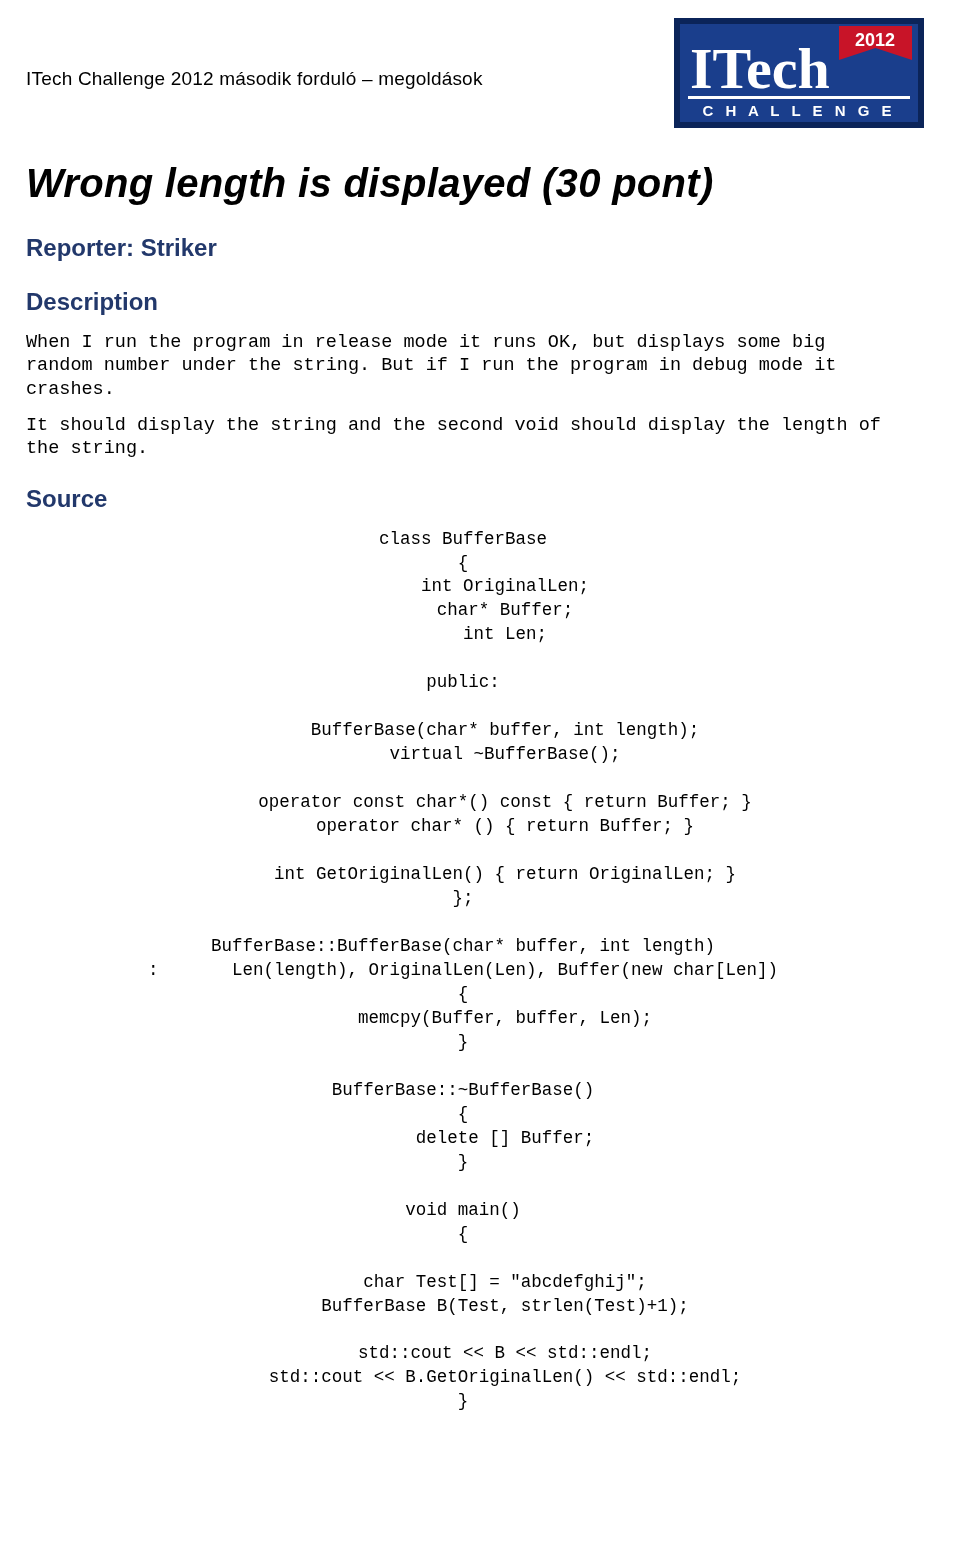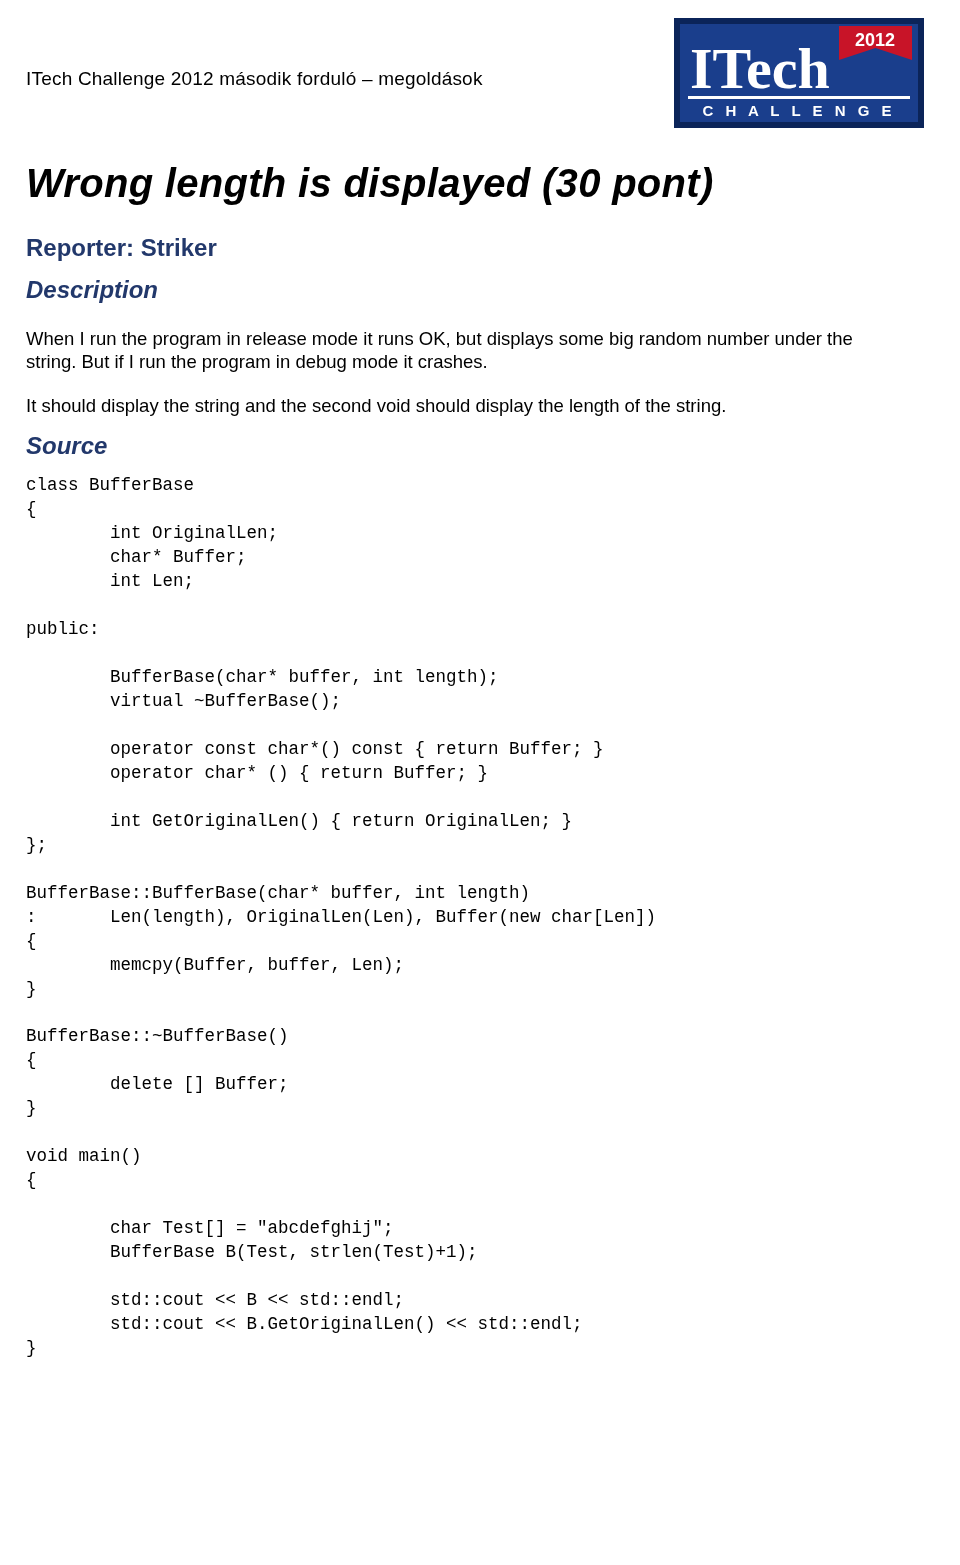--- a/index.html
+++ b/index.html
@@ -49,40 +49,40 @@
     letter-spacing: 0.3px;
     margin: 8px 0 22px 0;
     font-style: italic;
   }
 
   .sect-h {
     font-family: Verdana, Geneva, sans-serif;
     font-weight: bold;
     font-size: 24px;
     color: #22386B;
-    margin: 10px 0 10px 0;
+    margin: 22px 0 10px 0;
   }
   .sect-h.italic {
-    font-style: italic;
   }
 
   .body-text {
-    font-family: Liberation Sans, sans-serif;
+    font-family: Liberation Mono, monospace;
     font-size: 18.5px;
     line-height: 1.28;
-    margin: 20px 0 12px 0;
+    margin: 12px 0 12px 0;
   }
 
   pre.code {
     font-family: "Courier New", Courier, monospace;
     font-size: 17.5px;
     line-height: 1.37;
     white-space: pre;
     margin: 12px 0 0 0;
     color: #000;
+    text-align: center;
   }
 </style>
 </head>
 <body>
 
 <div class="page">
 
   <div class="header-row">
     <div class="header-text">ITech Challenge 2012 második forduló – megoldások</div>
     <div class="logo">

